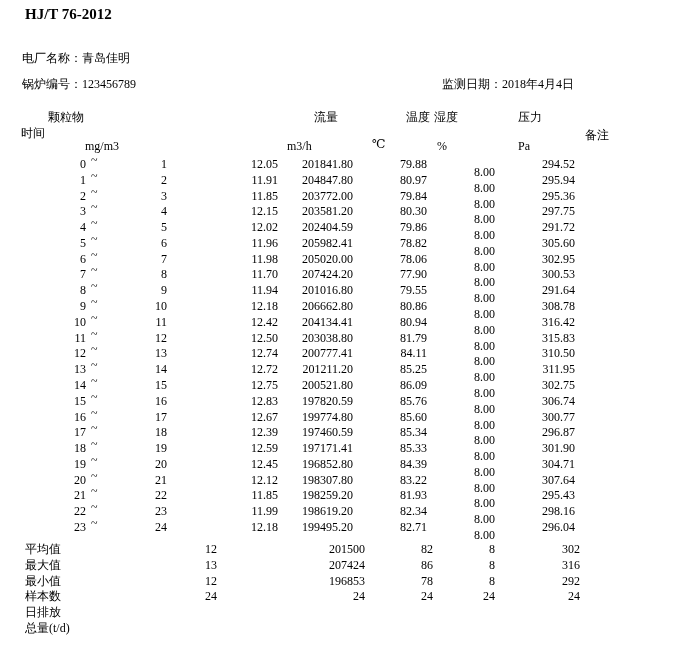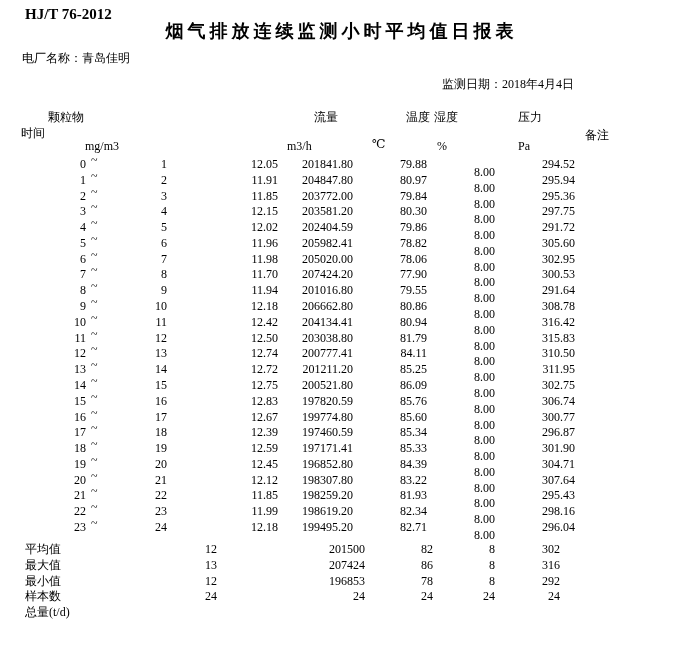--- a/index.html
+++ b/index.html
@@ -44,34 +44,36 @@
   .pres    { left:517px; width:58px; text-align:right; }
 
   
   .summary { position:absolute; left:0; top:542px; width:683px; }
   .srow    { position:relative; height:15.79px; line-height:15.79px; }
   .slabel  { left:25px; }
   .smg     { left:170px; width:47px; text-align:right; }
   .sflow   { left:288px; width:77px; text-align:right; }
   .stemp   { left:390px; width:43px; text-align:right; }
   .shum    { left:455px; width:40px; text-align:right; }
-  .spres   { left:510px; width:50px; text-align:right; }
+  .spres   { left:530px; width:50px; text-align:right; }
 
   .footnote { left:25px; top:638px; }
 </style>
 </head>
 <body>
 
 <div class="page">
 
   <div class="abs std">HJ/T 76-2012</div>
-  <div class="abs title">烟气排放连续监测小时平均值日报表</div>
 
   <div class="abs plant">
     <span>电厂名称：</span><span>青岛佳明</span>
+  </div>
+  <div class="abs boiler">
+    <span>锅炉编号：</span><span>123456789</span>
   </div>
   <div class="abs date">
     <span>监测日期：</span><span>2018年4月4日</span>
   </div>
 
   <div class="abs h-part">颗粒物</div>
   <div class="abs h-flow">流量</div>
   <div class="abs h-temp">温度</div>
   <div class="abs h-hum">湿度</div>
   <div class="abs h-pres">压力</div>
@@ -379,20 +381,28 @@
 
   <div class="srow">
     <span class="c slabel">样本数</span>
     <span class="c smg">24</span>
     <span class="c sflow">24</span>
     <span class="c stemp">24</span>
     <span class="c shum">24</span>
     <span class="c spres">24</span>
   </div>
 
+  <div class="srow">
+    <span class="c slabel">日排放</span>
+    <span class="c smg"></span>
+    <span class="c sflow"></span>
+    <span class="c stemp"></span>
+    <span class="c shum"></span>
+    <span class="c spres"></span>
+  </div>
 
   <div class="srow">
     <span class="c slabel">总量(t/d)</span>
     <span class="c smg"></span>
     <span class="c sflow"></span>
     <span class="c stemp"></span>
     <span class="c shum"></span>
     <span class="c spres"></span>
   </div>
 </div>

